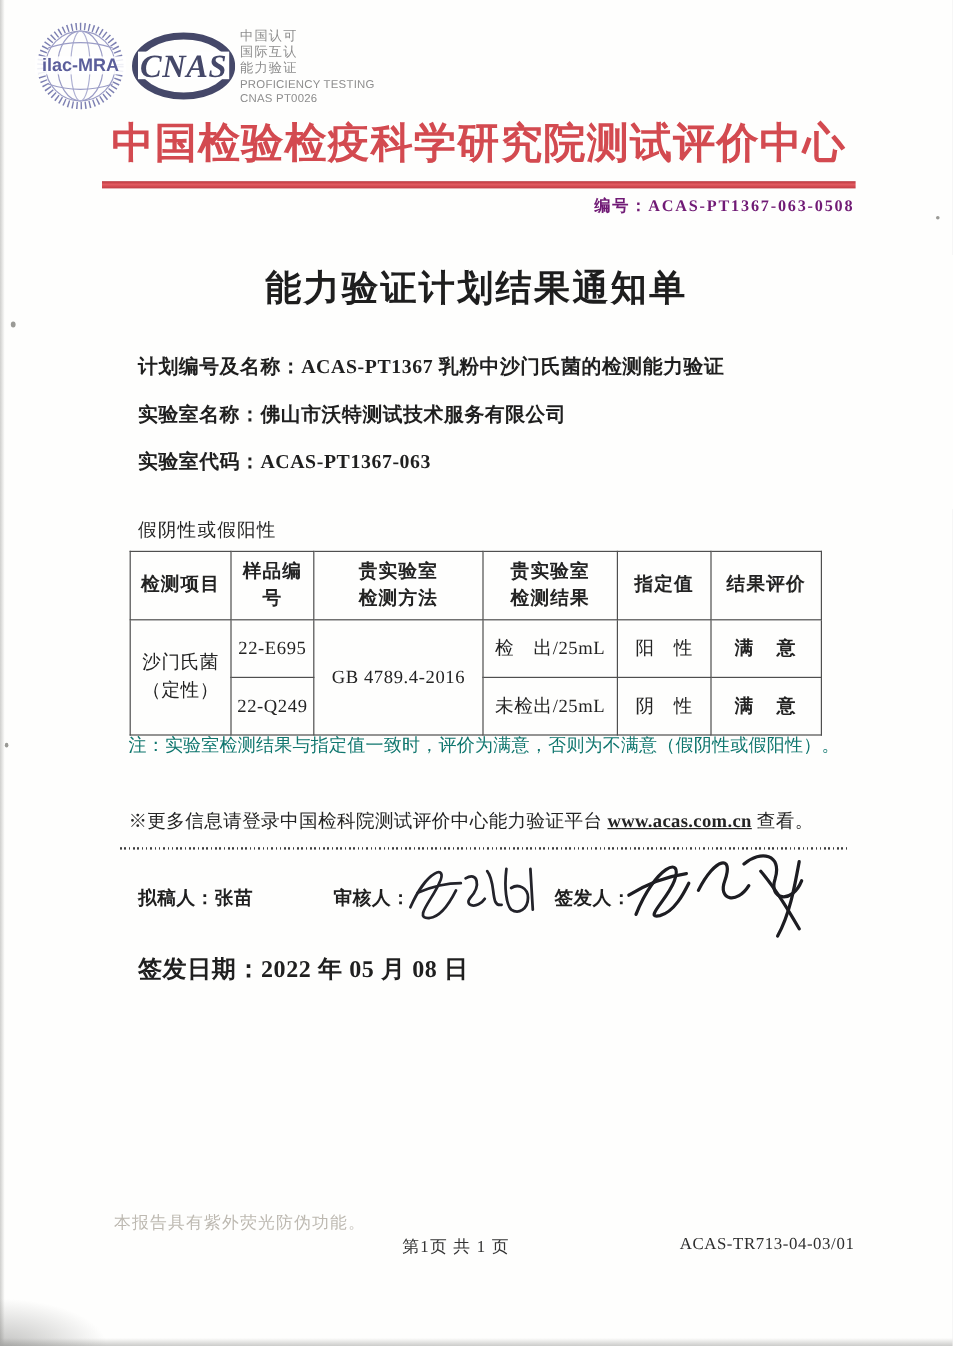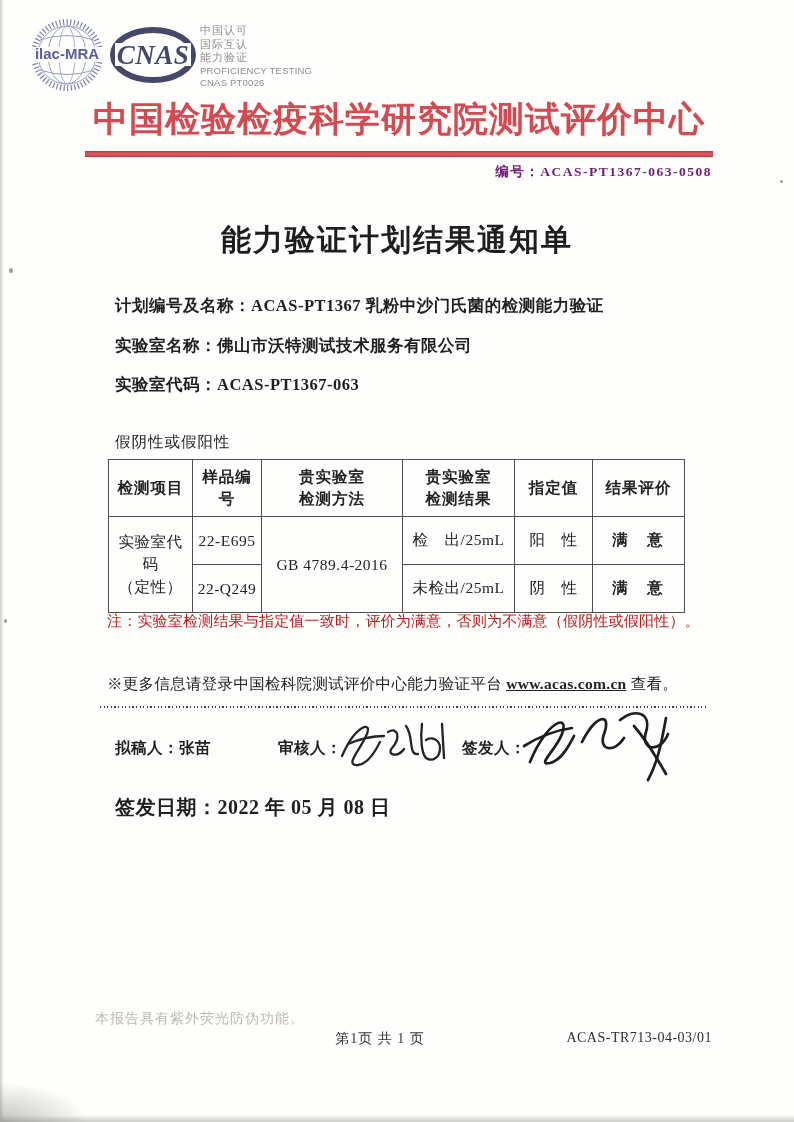--- a/index.html
+++ b/index.html
@@ -49,21 +49,21 @@
     border-collapse:collapse; table-layout:fixed; }
   table.results th, table.results td {
     border:1.5px solid #4f4f4f; text-align:center; vertical-align:middle;
     font-size:15.5px; color:#232323; padding:2px; }
   table.results th { height:57px; font-weight:bold; letter-spacing:1px; }
   table.results td { height:48px; font-weight:normal; letter-spacing:.5px; }
   table.results td.eval { font-weight:bold; letter-spacing:2px; }
   .pre { white-space:pre-line; line-height:1.45; }
 
   .table-note { position:absolute; left:107px; top:612px; width:600px;
-    font-size:15px; letter-spacing:.2px; color:#b91c1c; }
+    font-size:15px; letter-spacing:.2px; color:#0f766e; }
 
   .platform-line { position:absolute; left:107px; top:674px; width:620px;
     font-size:15.5px; color:#242424; letter-spacing:.3px; }
   .platform-line .url { font-weight:bold; text-decoration:underline;
     font-family:"Liberation Serif", serif; }
 
   .dotted-rule { position:absolute; left:100px; top:706px; width:606px; height:2px;
     background:repeating-linear-gradient(90deg,#3c3c3c 0 1.3px, rgba(0,0,0,0) 1.3px 3.6px); }
 
   .sig-label { position:absolute; font-size:15.5px; font-weight:bold; color:#1f1f1f;
@@ -144,21 +144,21 @@
       <th class="pre">检测项目</th>
       <th class="pre">样品编号</th>
       <th class="pre">贵实验室
 检测方法</th>
       <th class="pre">贵实验室
 检测结果</th>
       <th class="pre">指定值</th>
       <th class="pre">结果评价</th>
     </tr>
     <tr>
-      <td rowspan="2" class="pre">实验室代码
+      <td rowspan="2" class="pre">沙门氏菌
 （定性）</td>
       <td>22-E695</td>
       <td rowspan="2">GB 4789.4-2016</td>
       <td>检　出/25mL</td>
       <td>阳　性</td>
       <td class="eval">满　意</td>
     </tr>
     <tr>
       <td>22-Q249</td>
       <td>未检出/25mL</td>

